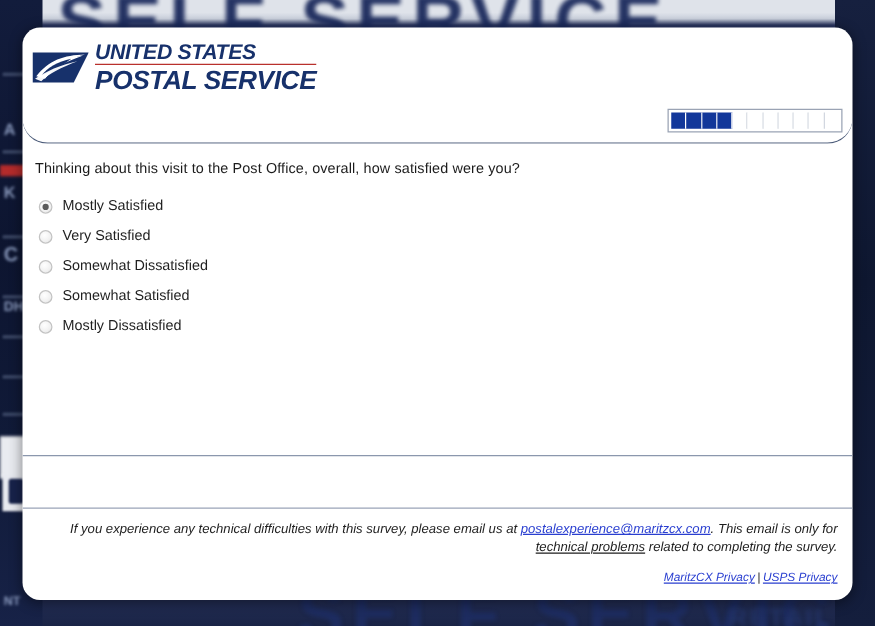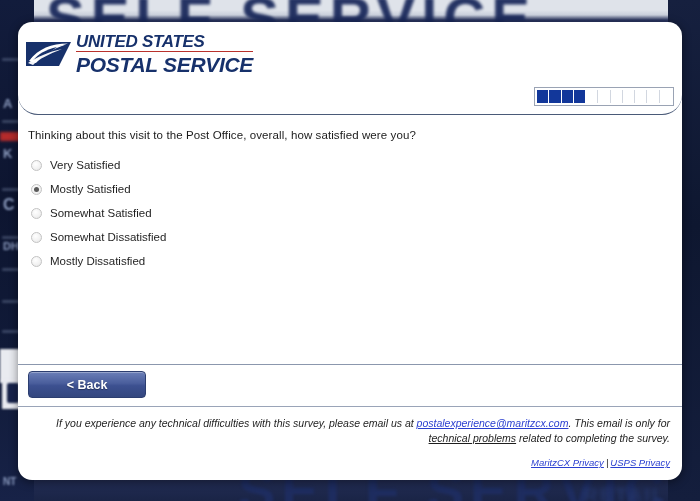--- a/index.html
+++ b/index.html
@@ -357,44 +357,43 @@
         <div class="seg"></div>
         <div class="seg"></div>
         <div class="seg"></div>
       </div>
   </div>
 
   <div class="card-body">
     <div class="question">Thinking about this visit to the Post Office, overall, how satisfied were you?</div>
     <div class="options" id="options-list">
         <label class="option">
+          <span class="radio checked"></span>
+          <span class="option-label">Mostly Satisfied</span>
+        </label>
+        <label class="option">
           <span class="radio"></span>
           <span class="option-label">Very Satisfied</span>
         </label>
         <label class="option">
-          <span class="radio checked"></span>
-          <span class="option-label">Mostly Satisfied</span>
+          <span class="radio"></span>
+          <span class="option-label">Somewhat Dissatisfied</span>
         </label>
         <label class="option">
           <span class="radio"></span>
           <span class="option-label">Somewhat Satisfied</span>
         </label>
         <label class="option">
           <span class="radio"></span>
-          <span class="option-label">Somewhat Dissatisfied</span>
-        </label>
-        <label class="option">
-          <span class="radio"></span>
           <span class="option-label">Mostly Dissatisfied</span>
         </label>
       </div>
   </div>
 
   <div class="nav-row">
-    <button class="nav-btn">&lt; Back</button>
   </div>
 
   <div class="footer">
     <div class="footer-text">
       <span>If you experience any technical difficulties with this survey, please email us at </span><a class="link" href="#">postalexperience@maritzcx.com</a><span>. This email is only for </span><a class="tech-link" href="#">technical problems</a><span> related to completing the survey.</span>
     </div>
     <div class="privacy-row">
       <a href="#">MaritzCX Privacy</a><span class="privacy-sep">|</span><a href="#">USPS Privacy</a>
     </div>
   </div>

